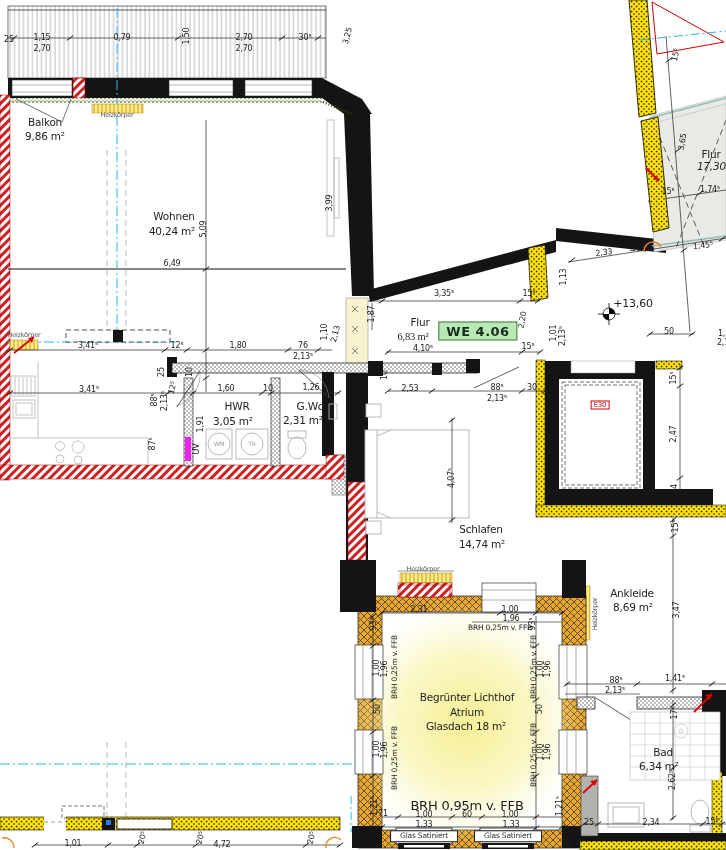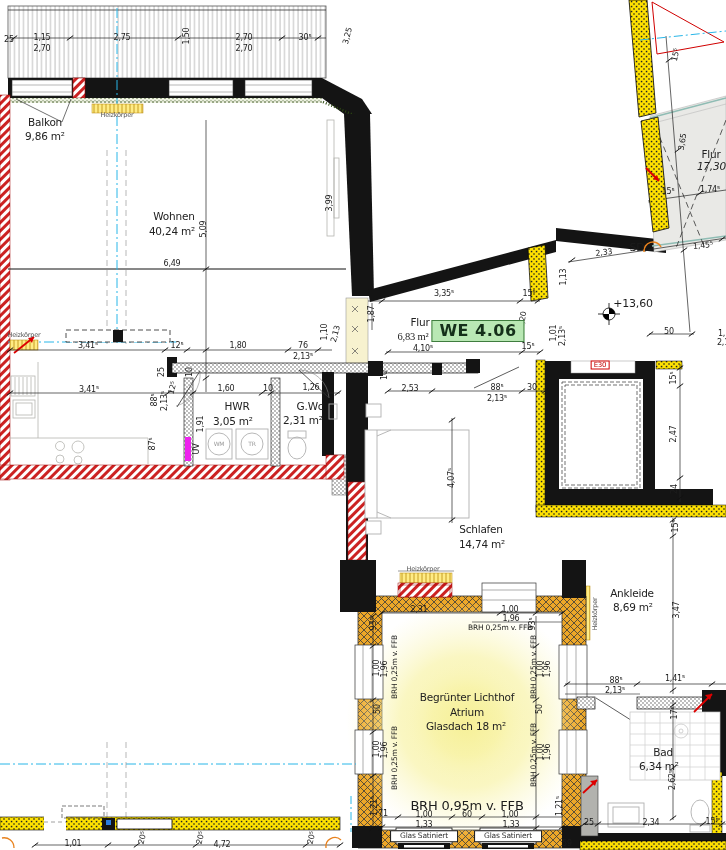--- a/index.html
+++ b/index.html
@@ -4,23 +4,23 @@
 <style>
   html,body{margin:0;padding:0;background:#fff;}
   .stage{position:relative;width:726px;height:850px;background:#fff;overflow:hidden;
          font-family:"DejaVu Sans",sans-serif;}
   .stage svg{position:absolute;left:0;top:0;}
   #labels{position:absolute;left:0;top:0;width:726px;height:850px;pointer-events:none;}
   .lbl{position:absolute;font-size:8px;color:#1c1c1c;white-space:nowrap;
        transform:translate(-50%,-50%);letter-spacing:-0.2px;line-height:1;}
   .room{font-size:10.5px;color:#222;}
   .tiny{font-size:6.5px;color:#555;}
-  .we{background:#b9e8b4;border:1.5px solid #3f7d3f;color:#15301a;font-size:16px;
+  .we{background:#b9e8b4;border:1.5px solid #3f7d3f;color:#15301a;font-size:13px;
       font-weight:bold;padding:2px 7px;letter-spacing:0.5px;}
-  .e30{background:#fff;border:1px solid #d00000;color:#c00000;font-size:7px;padding:0 2px;}
+  .e30{background:#fff;border:1px solid #d00000;color:#c00000;font-size:7px;padding:0 2px;margin-top:40px;}
   .glas{background:#fff;border:1px solid #111;font-size:7.5px;padding:1px 9px;color:#333;}
   .aufzug{font-weight:bold;font-size:9px;text-align:center;white-space:pre-line;
           line-height:1.25;color:#111;width:110px;}
 </style>
 </head>
 <body>
 
 <div class="stage">
 
 <svg width="726" height="850" viewBox="0 0 726 850">
@@ -408,21 +408,21 @@
       <use href="#tk" x="206" y="350"></use>
       <use href="#tk" x="206" y="378"></use>
   <use href="#tk" x="452" y="420"></use>
       <use href="#tk" x="452" y="520"></use>
 </svg>
 
 <div id="labels">
       <span class="lbl" style="left: 9px; top: 40px;">25</span>
       <span class="lbl" style="left: 42px; top: 38px;">1,15</span>
       <span class="lbl" style="left: 42px; top: 49px;">2,70</span>
-      <span class="lbl" style="left: 122px; top: 38px;">2,75</span>
+      <span class="lbl" style="left: 122px; top: 38px;">0,79</span>
       <span class="lbl" style="left: 187px; top: 36px; transform: translate(-50%, -50%) rotate(-90deg);">1,50</span>
       <span class="lbl" style="left: 244px; top: 38px;">2,70</span>
       <span class="lbl" style="left: 244px; top: 49px;">2,70</span>
       <span class="lbl" style="left: 305px; top: 38px;">30⁵</span>
       <span class="lbl" style="left: 348px; top: 36px; transform: translate(-50%, -50%) rotate(-75deg);">3,25</span>
       <span class="lbl room" style="left: 45px; top: 122px;">Balkon</span>
       <span class="lbl room" style="left: 45px; top: 136px;">9,86 m²</span>
       <span class="lbl tiny" style="left: 117px; top: 115px;">Heizkörper</span>
       <span class="lbl room" style="left: 174px; top: 216px;">Wohnen</span>
       <span class="lbl room" style="left: 172px; top: 231px;">40,24 m²</span>

